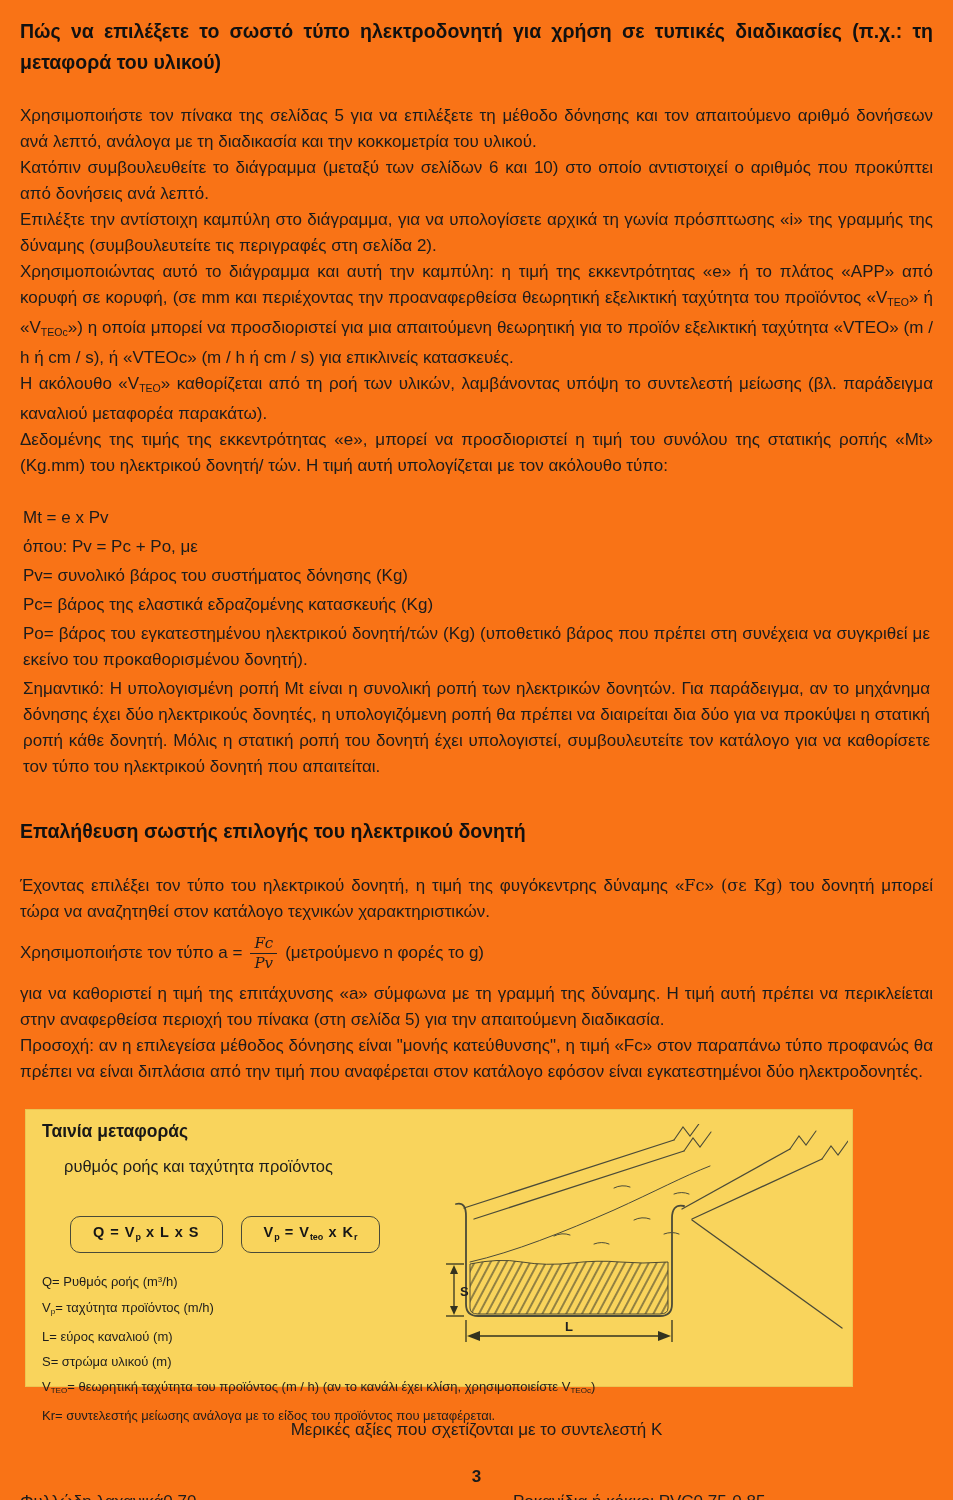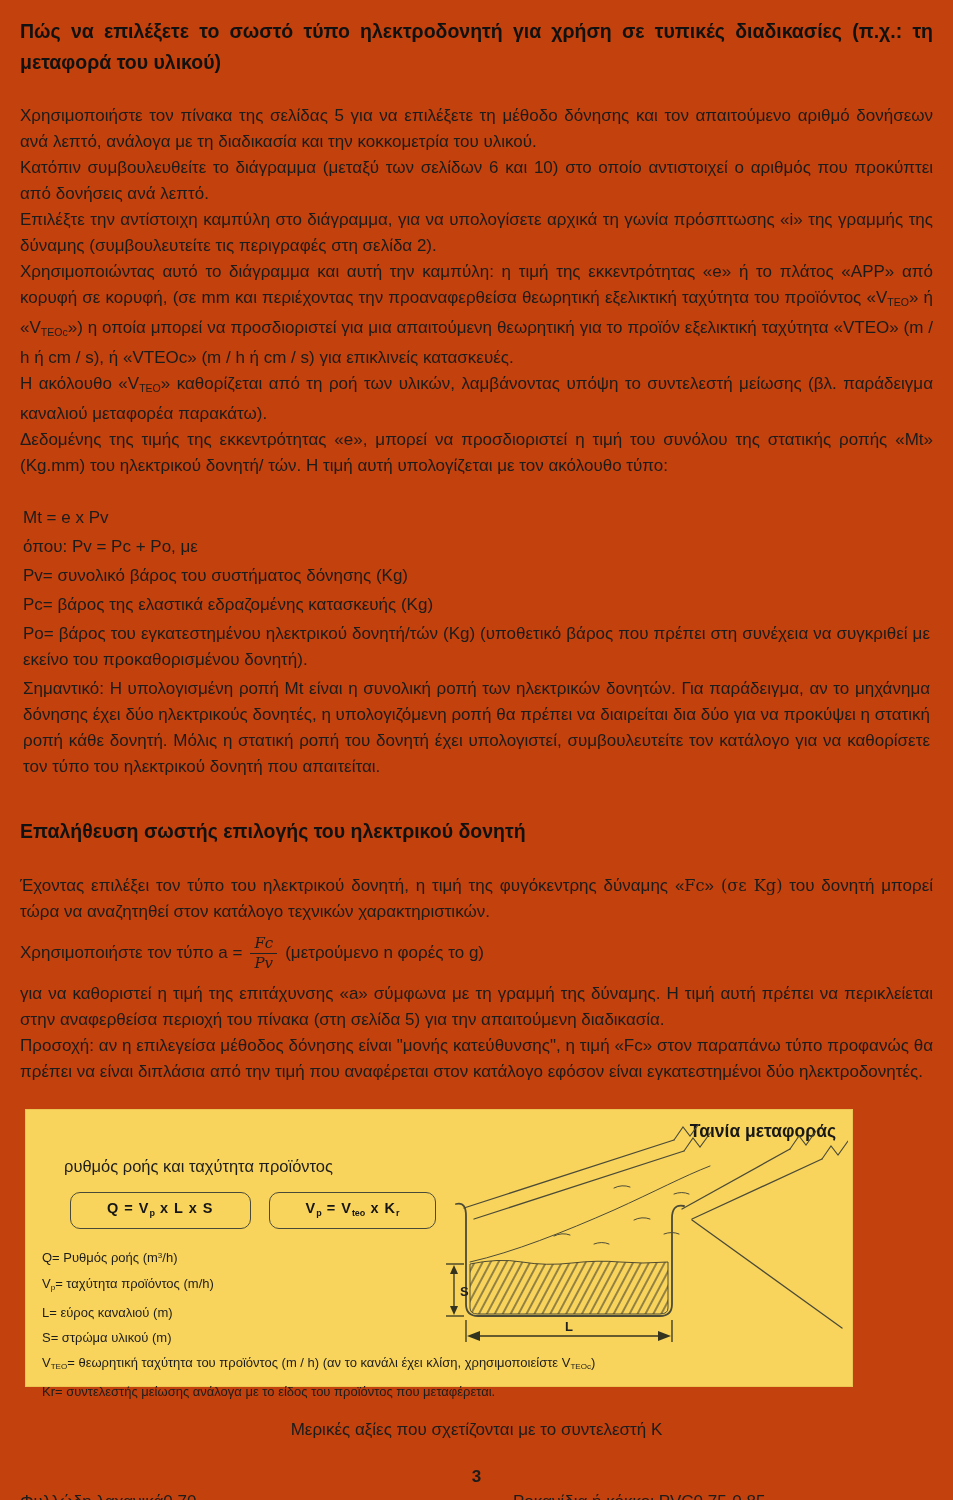--- a/index.html
+++ b/index.html
@@ -1,19 +1,19 @@
 <!DOCTYPE html>
 <html><head>
 <meta charset="utf-8">
 <style>
   * { box-sizing: border-box; }
   body { margin: 0; background: #ffffff; }
   .page {
     width: 953px; height: 1500px; margin: 0 auto; position: relative;
-    background: #c2410c; padding: 16px 20px 10px 20px;
+    background: #f97316; padding: 16px 20px 10px 20px;
     font-family: "Liberation Sans", sans-serif;
     font-size: 17px; line-height: 26px; color: #1c1c1c;
     overflow: hidden;
   }
   h1.doc-title {
     font-size: 19.5px; line-height: 31px; font-weight: bold; color: #111;
     margin: 0 0 25px 0; text-align: justify;
   }
   h2.doc-subtitle {
     font-size: 19.5px; line-height: 30px; font-weight: bold; color: #111;
@@ -35,27 +35,27 @@
     line-height: 17px; vertical-align: middle;
   }
   .frac .num { border-bottom: 1.6px solid #222; padding: 0 4px 1px 4px; }
   .frac .den { padding-top: 1px; }
 
   
   .ybox {
     width: 828px; height: 278px; margin: 24px 0 0 5px; position: relative;
     background: #F9D45C; border: 1px solid #ECC652; padding: 8px 16px 8px 16px;
   }
-  .ybox-title { text-align: right; font-weight: bold; font-size: 17.5px; line-height: 26px; margin-bottom: 9px; color: #181818; }
+  .ybox-title { text-align: left; font-weight: bold; font-size: 17.5px; line-height: 26px; margin-bottom: 9px; color: #181818; }
   .ybox-subtitle { margin-left: 22px; font-size: 16.5px; margin-bottom: 13px; color: #1d1d1d; }
   .fbox-row { display: flex; gap: 18px; margin-left: 28px; }
   .fbox {
-    border: 1.7px solid #4a4a38; border-radius: 10px; padding: 5px 36px;
+    border: 1.7px solid #4a4a38; border-radius: 10px; padding: 5px 22px;
     font-weight: bold; font-size: 14.5px; letter-spacing: 1px; color: #161616;
-    background: transparent; line-height: 20px;
+    background: transparent; line-height: 20px; margin-top: 24px;
   }
   .ybox-legend { margin-top: 14px; font-size: 13px; line-height: 25px; color: #1d1d1d; }
   .ybox-legend div { white-space: nowrap; }
   .ybox svg.conveyor { position: absolute; top: 14px; right: 4px; }
 
   
   .k-intro { margin-top: 30px; text-align: center; }
   .k-cols { display: flex; justify-content: space-between; margin-top: 44px; padding-right: 30px; }
   .k-col { width: 378px; }
   .k-col.right { width: 390px; }

